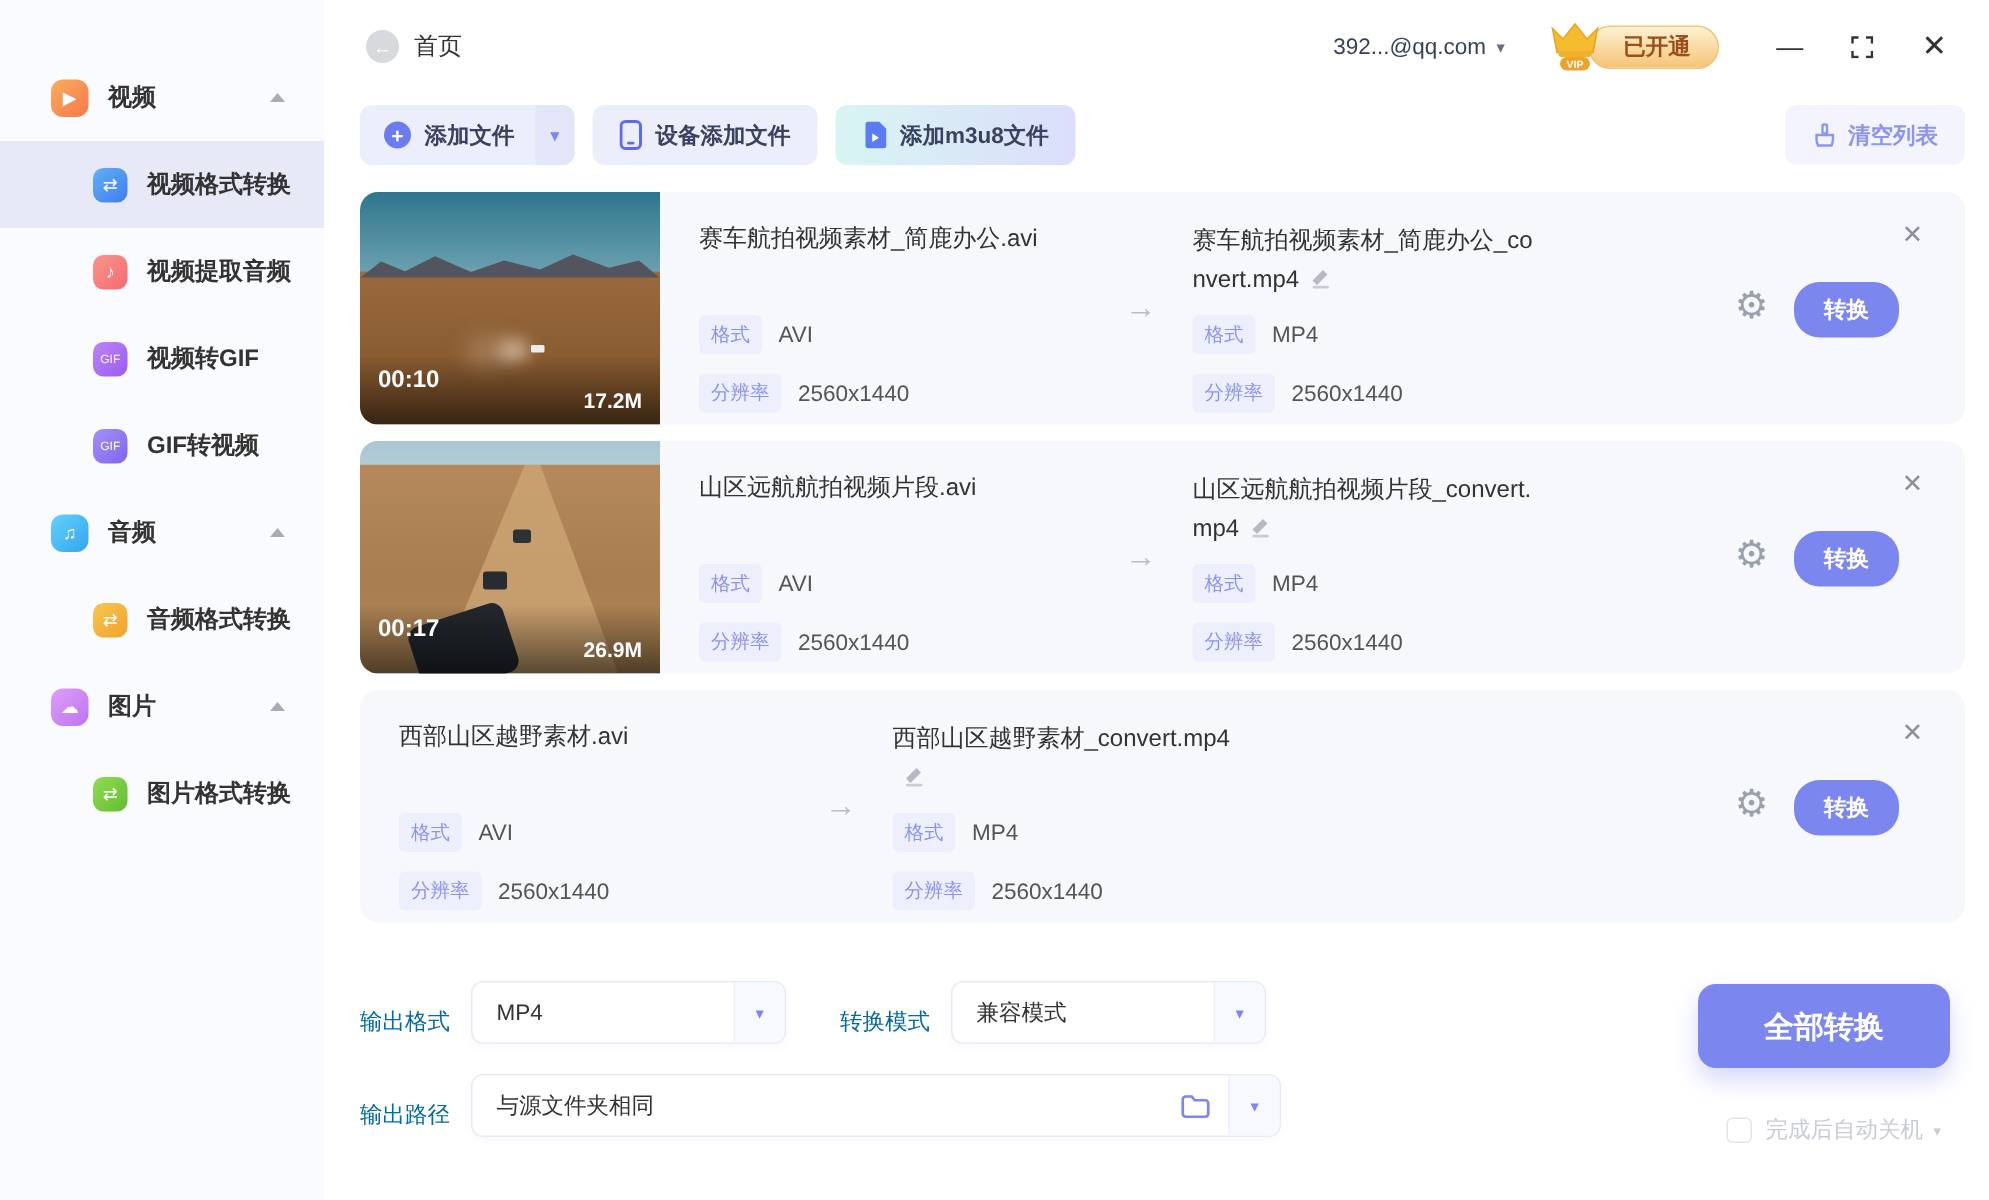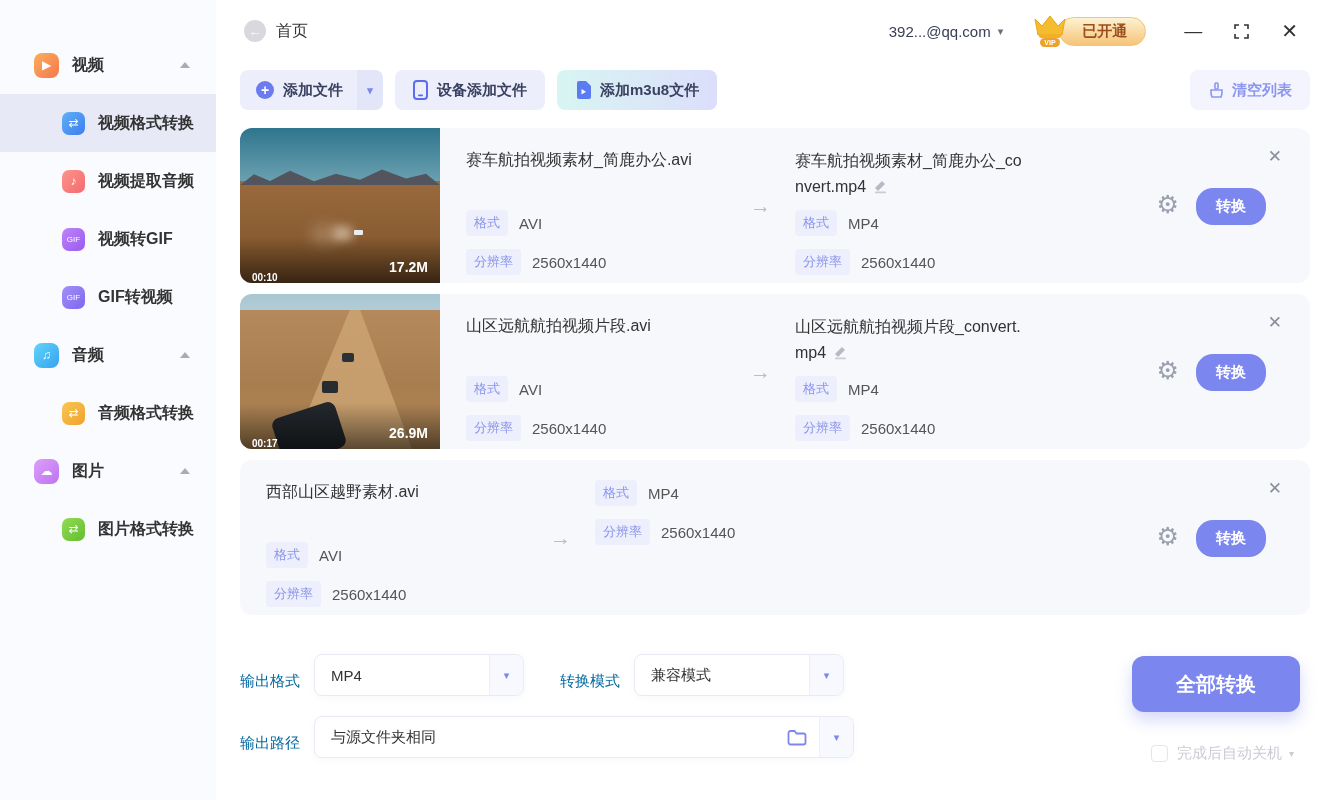--- a/index.html
+++ b/index.html
@@ -54,21 +54,21 @@
   .plus-circle { width:18px; height:18px; border-radius:50%; background:#6b7bf0; color:#fff; font-size:14px; display:flex; align-items:center; justify-content:center; font-weight:bold; }
   .dev-btn { margin-right:12px; gap:9px; }
   .m3u8-btn { background:linear-gradient(90deg,#d7f5f2,#dcdefb); gap:9px; }
   .clear-btn { margin-left:auto; background:#f3f4fd; color:#8d96ef; gap:7px; }
 
   
   .cards { padding:18px 16px 0 24px; }
   .card { position:relative; display:flex; height:155px; background:#f7f8fb; border-radius:12px; margin-bottom:11px; }
   .thumb { width:200px; height:155px; border-radius:12px 0 0 12px; overflow:hidden; position:relative; flex-shrink:0; }
   .thumb-overlay { position:absolute; left:0; bottom:0; width:100%; height:46px; background:linear-gradient(180deg,rgba(0,0,0,0),rgba(0,0,0,.55)); }
-  .dur { position:absolute; left:12px; bottom:0; color:#fff; font-size:10px; font-weight:bold; }
+  .dur { position:absolute; left:12px; bottom:20px; color:#fff; font-size:16px; font-weight:bold; }
   .siz { position:absolute; right:12px; bottom:8px; color:#fff; font-size:14px; font-weight:bold; }
 
   .scene { position:absolute; inset:0; }
   .scene1 { background:linear-gradient(180deg,#2f758d 0%,#6aa0b0 34%,#9a6a3d 34.5%,#7c5129 100%); }
   .scene1 .mtn { position:absolute; top:24%; left:0; width:100%; height:13%; background:#53555e;
      clip-path:polygon(0 100%,7% 45%,15% 78%,25% 28%,37% 80%,48% 42%,60% 72%,71% 22%,83% 66%,93% 42%,100% 100%); }
   .scene1 .car { position:absolute; left:57%; top:66%; width:9px; height:5px; background:#e8eef0; border-radius:1px;
      box-shadow:-16px 1px 10px 5px rgba(214,192,168,.75), -34px 2px 14px 8px rgba(190,160,130,.45); }
   .scene2 { background:linear-gradient(180deg,#a9c6d2 0%,#b1ccd6 10%,#b5895b 10.5%,#a87e50 58%,#b08756 100%); }
   .scene2 .road { position:absolute; top:10%; left:0; width:100%; height:90%; background:#cba372; opacity:.85;
@@ -340,20 +340,24 @@
             <span class="badge">格式</span>
             <span class="bval">AVI</span>
           </div>
         <div class="brow">
             <span class="badge">分辨率</span>
             <span class="bval">2560x1440</span>
           </div>
       </div>
       <div class="arrow-col">→</div>
       <div class="out-col">
+        <div class="oname"><span>西部山区越野素材_convert.mp4</span><span class="edit-ic"><svg width="16" height="16" viewBox="0 0 16 16">
+                <path d="M3,10 L10,3 L13,6 L6,13 Z" fill="#b6bac4"></path>
+                <rect x="3" y="13.5" width="11" height="1.8" rx="0.9" fill="#c9ccd4"></rect>
+              </svg></span></div>
         <div class="brow">
             <span class="badge">格式</span>
             <span class="bval">MP4</span>
           </div>
         <div class="brow">
             <span class="badge">分辨率</span>
             <span class="bval">2560x1440</span>
           </div>
       </div>
       <span class="gear">⚙</span>

